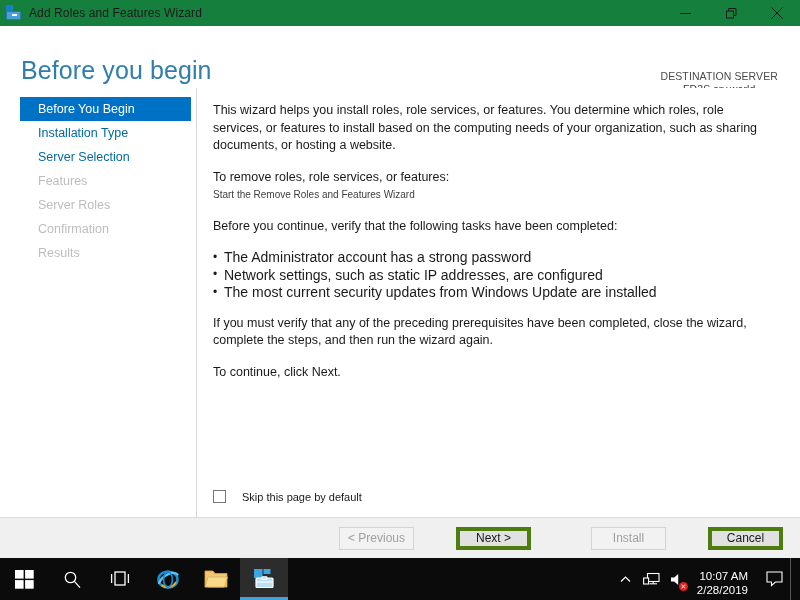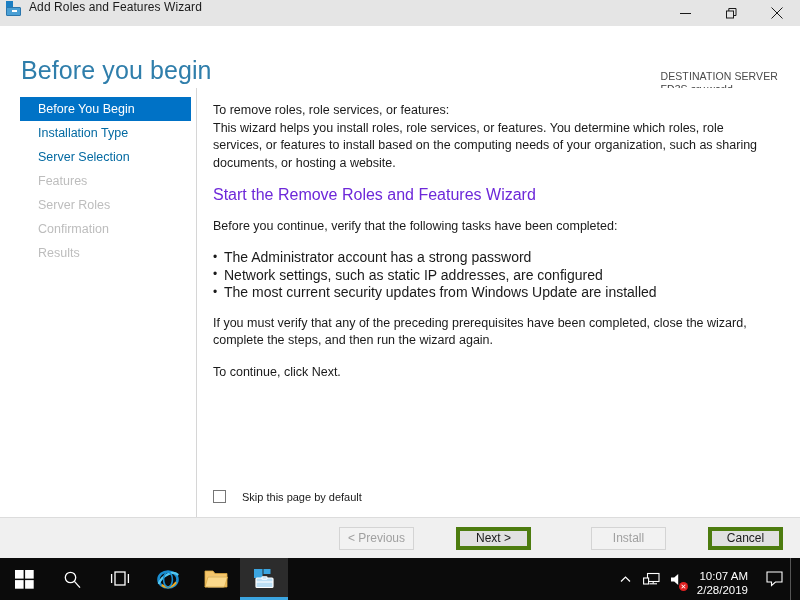--- a/index.html
+++ b/index.html
@@ -19,22 +19,23 @@
     width: 800px;
     height: 558px;
     background: #ffffff;
     display: flex;
     flex-direction: column;
   }
 
   
   .titlebar {
     height: 26px;
-    background: #e5e5e5;
-    display: flex;
+    background: #15803d;
+    display: flex;
+    align-items: center;
     flex: 0 0 26px;
     position: relative;
   }
   .titlebar-icon {
     width: 18px; height: 18px;
     margin-left: 5px; margin-right: 6px;
     position: relative;
     flex: 0 0 18px;
   }
   .tb-ico-cabinet {
@@ -90,21 +91,21 @@
     transform: translateY(-50%);
     font-size: 25px;
     color: #2f7eab;
     font-weight: 300;
     letter-spacing: 0.1px;
     white-space: nowrap;
   }
   .dest-server {
     position: absolute;
     right: 22px; top: 44px;
-    text-align: left;
+    text-align: center;
     line-height: 13px;
   }
   .dest-label {
     display: block;
     font-size: 10.5px;
     color: #4a4a4a;
     letter-spacing: 0.1px;
   }
   .dest-value {
     display: block;
@@ -157,22 +158,22 @@
   }
   .para {
     font-size: 12.5px;
     color: #1a1a1a;
     line-height: 17.5px;
     max-width: 558px;
     margin-bottom: 14px;
   }
   .para.tight { margin-bottom: 0; }
   .link {
-    font-size: 16px;
-    color: #6d28d9;
+    font-size: 10px;
+    color: #404040;
     line-height: 17.5px;
     display: block;
     margin-bottom: 14px;
     cursor: pointer;
     text-decoration: none;
     width: fit-content;
   }
   .bullets {
     list-style: none;
     margin: 0 0 13px 0;
@@ -382,23 +383,23 @@
       <div class="nav-item selected">Before You Begin</div>
       <div class="nav-item">Installation Type</div>
       <div class="nav-item">Server Selection</div>
       <div class="nav-item disabled">Features</div>
       <div class="nav-item disabled">Server Roles</div>
       <div class="nav-item disabled">Confirmation</div>
       <div class="nav-item disabled">Results</div>
     </div>
 
     <div class="content">
+      <p class="para">This wizard helps you install roles, role services, or features. You determine which roles, role services, or features to install based on the computing needs of your organization, such as sharing documents, or hosting a website.</p>
+
       <p class="para tight">To remove roles, role services, or features:</p>
-
-      <p class="para">This wizard helps you install roles, role services, or features. You determine which roles, role services, or features to install based on the computing needs of your organization, such as sharing documents, or hosting a website.</p>
       <a class="link" href="#">Start the Remove Roles and Features Wizard</a>
 
       <p class="para">Before you continue, verify that the following tasks have been completed:</p>
 
       <ul class="bullets">
         <li>The Administrator account has a strong password</li>
         <li>Network settings, such as static IP addresses, are configured</li>
         <li>The most current security updates from Windows Update are installed</li>
       </ul>
 

